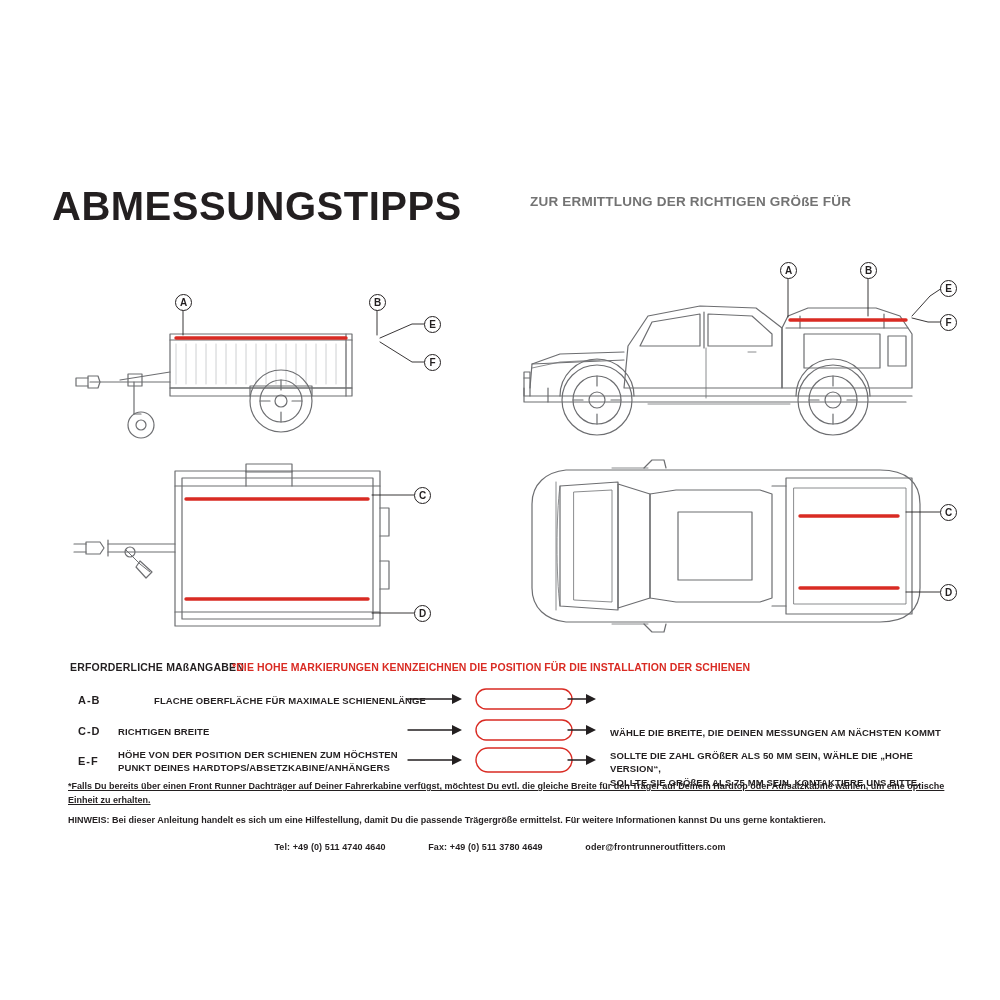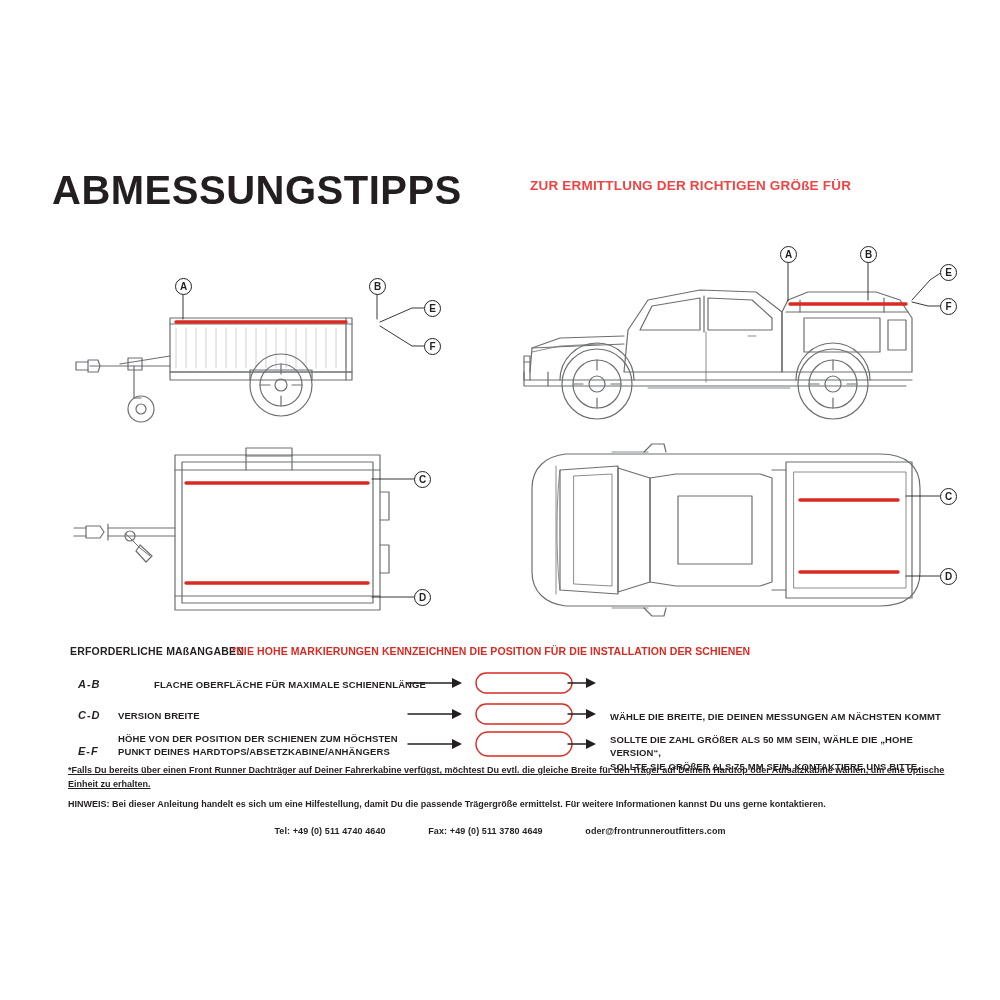--- a/index.html
+++ b/index.html
@@ -10,21 +10,21 @@
   body {
     width: 1000px;
     height: 1000px;
     font-family: "Liberation Sans", sans-serif;
     color: #231f20;
     position: relative;
     overflow: hidden;
   }
   #sheet {
     position: absolute;
-    left: 0; top: 0;
+    left: 0; top: 16px;
     width: 1000px;
     height: 952px;
   }
 
   
   .title {
     position: absolute;
     left: 52px;
     top: 168px;
     font-size: 40px;
@@ -35,21 +35,21 @@
   }
   .subtitle {
     position: absolute;
     left: 530px;
     top: 176px;
     width: 420px;
     font-size: 13.5px;
     font-weight: bold;
     line-height: 1.45;
     letter-spacing: 0.2px;
-    color: #ef4444;
+    color: #737373;
   }
 
   
   .diagram {
     position: absolute;
     left: 0; top: 0;
     width: 1000px;
     height: 1000px;
     pointer-events: none;
   }
@@ -87,21 +87,20 @@
     font-weight: bold;
     color: #d92b23;
     letter-spacing: 0.1px;
   }
 
   .row-code {
     position: absolute;
     font-size: 11px;
     font-weight: bold;
     letter-spacing: 1px;
-    font-style: italic;
   }
   .row-desc {
     position: absolute;
     font-size: 9.5px;
     font-weight: bold;
     line-height: 1.35;
     letter-spacing: 0.1px;
   }
   .row-result {
     position: absolute;
@@ -337,24 +336,24 @@
   <div class="badge" style="left:940px; top:488px;">C</div>
   <div class="badge" style="left:940px; top:568px;">D</div>
 
   <div class="legend-label">ERFORDERLICHE MAßANGABEN</div>
   <div class="legend-red">*DIE HOHE MARKIERUNGEN KENNZEICHNEN DIE POSITION FÜR DIE INSTALLATION DER SCHIENEN</div>
 
   <div class="row-code" style="left:78px; top:678px;">A-B</div>
   <div class="row-desc" style="left:118px; top:679px; width:280px;padding-left:36px;">FLACHE OBERFLÄCHE FÜR MAXIMALE SCHIENENLÄNGE</div>
 
   <div class="row-code" style="left:78px; top:709px;">C-D</div>
-  <div class="row-desc" style="left:118px; top:710px; width:280px;">VERSION BREITE</div>
+  <div class="row-desc" style="left:118px; top:710px; width:280px;">RICHTIGEN BREITE</div>
   <div class="row-result" style="left:610px; top:710px; width:340px; white-space:pre-line;">WÄHLE DIE BREITE, DIE DEINEN MESSUNGEN AM NÄCHSTEN KOMMT</div>
 
-  <div class="row-code" style="left:78px; top:739px;margin-top:6px;">E-F</div>
+  <div class="row-code" style="left:78px; top:739px;">E-F</div>
   <div class="row-desc" style="left:118px; top:733px; width:290px; white-space:pre-line;">HÖHE VON DER POSITION DER SCHIENEN ZUM HÖCHSTEN
 PUNKT DEINES HARDTOPS/ABSETZKABINE/ANHÄNGERS</div>
   <div class="row-result" style="left:610px; top:733px; width:345px; white-space:pre-line;">SOLLTE DIE ZAHL GRÖßER ALS 50 MM SEIN, WÄHLE DIE „HOHE VERSION“,
 SOLLTE SIE GRÖßER ALS 75 MM SEIN, KONTAKTIERE UNS BITTE.</div>
 
   <div class="footnote">*Falls Du bereits über einen Front Runner Dachträger auf Deiner Fahrerkabine verfügst, möchtest Du evtl. die gleiche Breite für den Träger auf Deinem Hardtop oder Aufsatzkabine wählen, um eine optische Einheit zu erhalten.</div>
   <div class="hint">HINWEIS: Bei dieser Anleitung handelt es sich um eine Hilfestellung, damit Du die passende Trägergröße ermittelst. Für weitere Informationen kannst Du uns gerne kontaktieren.</div>
 
   <div class="contact">
     <span>Tel: +49 (0) 511 4740 4640</span>

